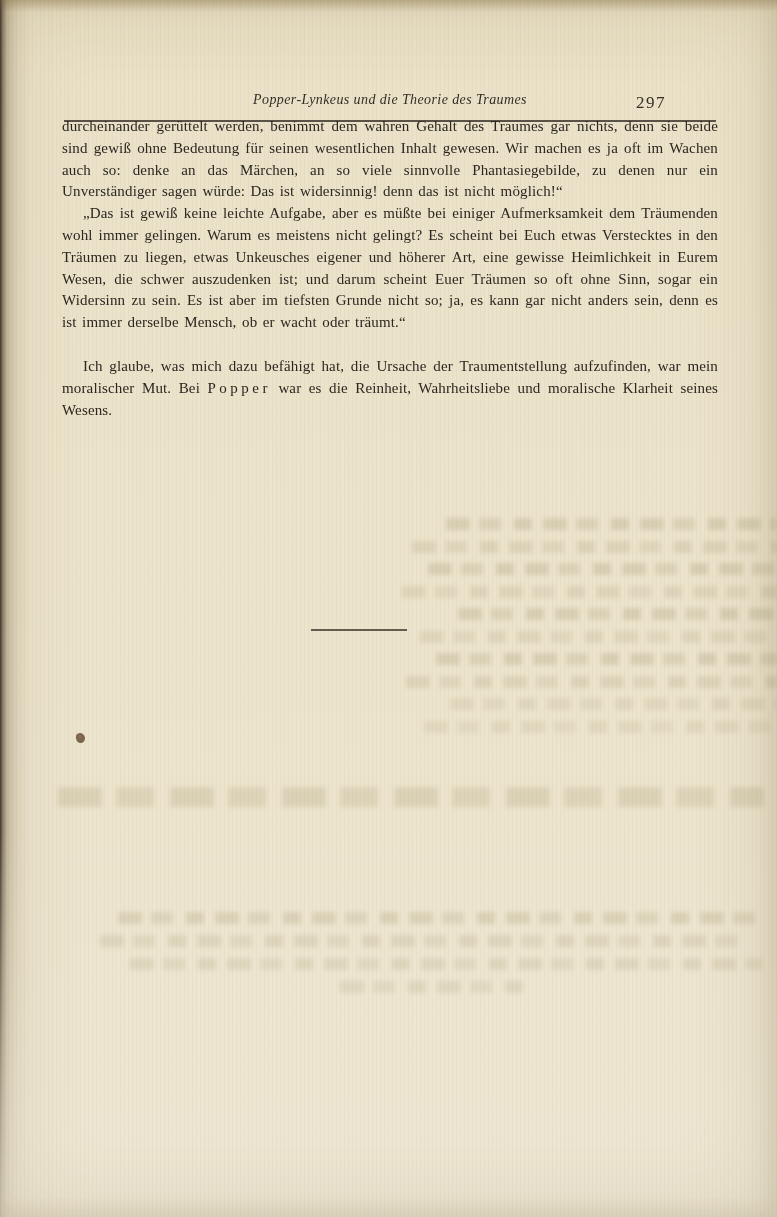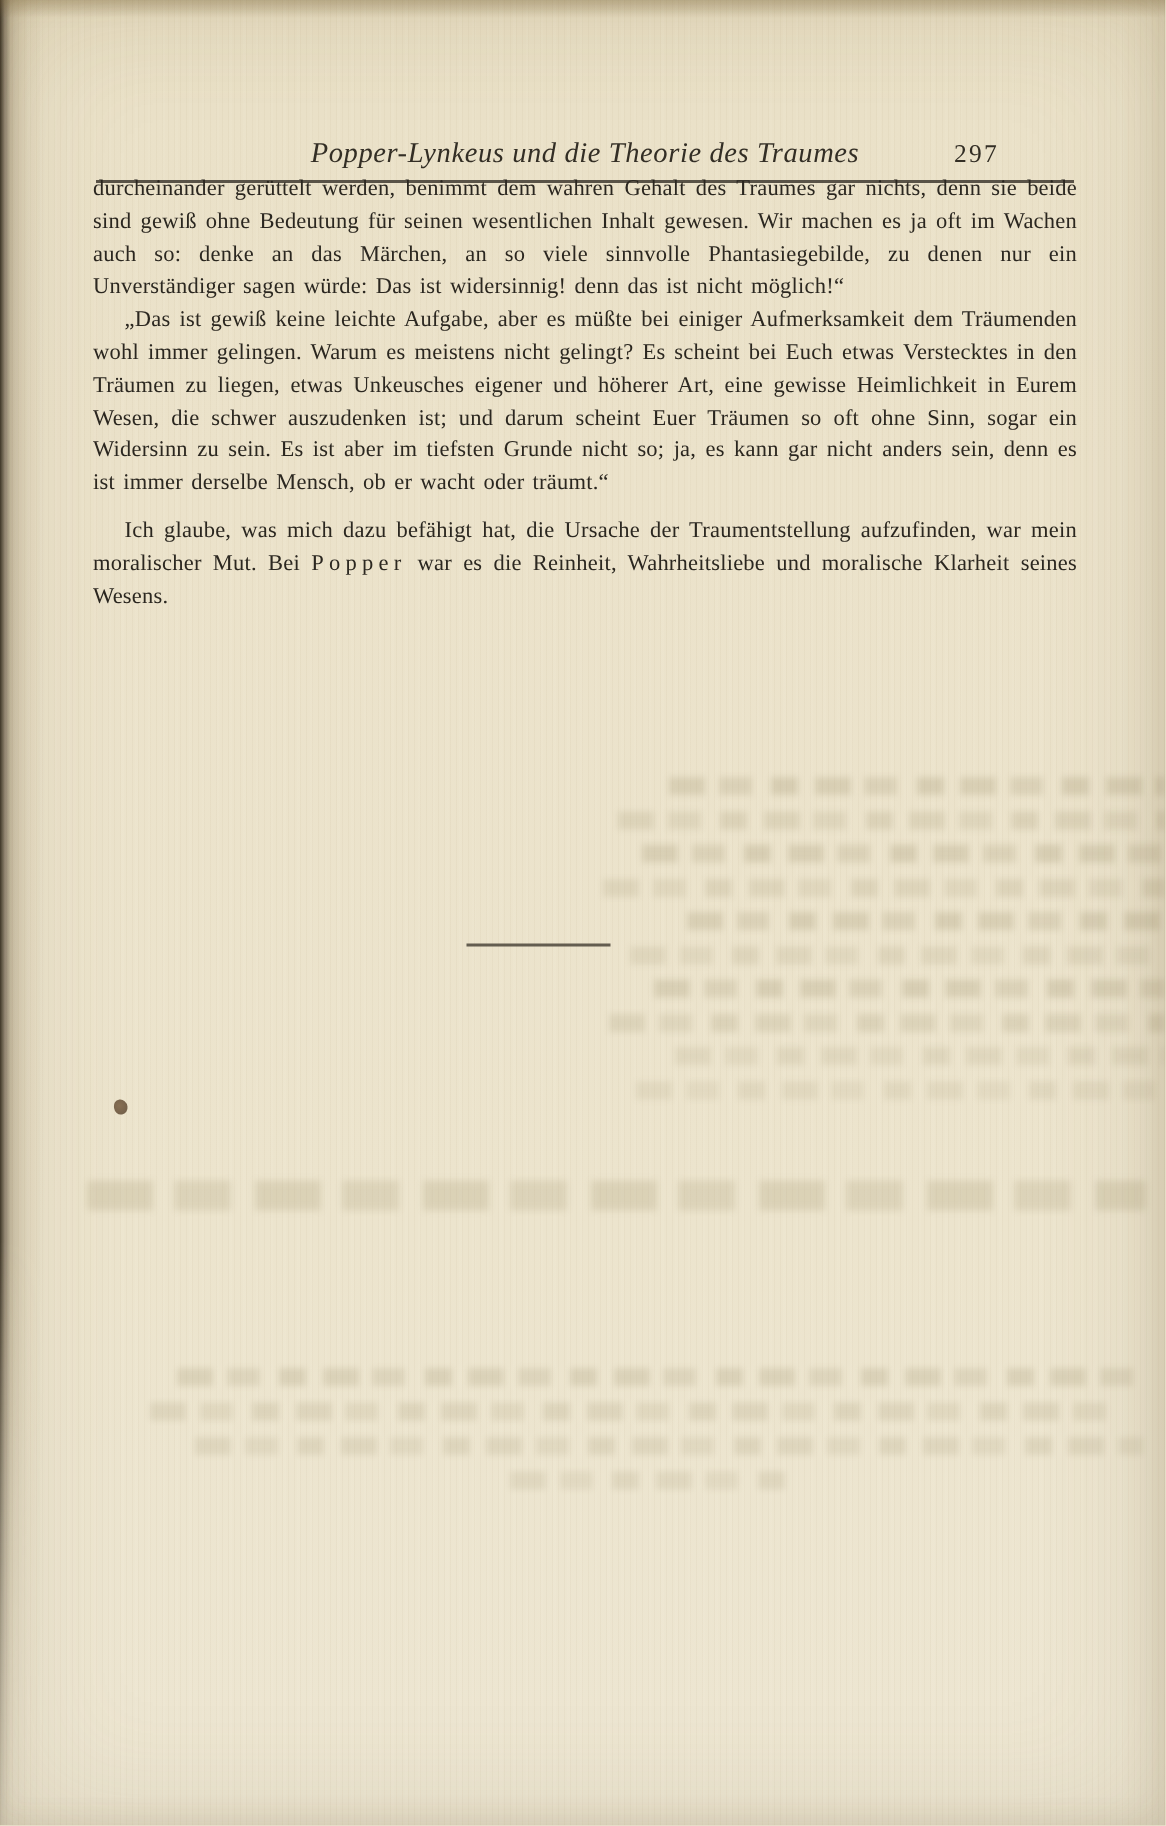--- a/index.html
+++ b/index.html
@@ -23,37 +23,37 @@
     background:linear-gradient(90deg, rgba(50,42,31,0.95) 0px, rgba(72,60,44,0.55) 3px, rgba(110,92,62,0.28) 7px, rgba(130,110,72,0.16) 13px, rgba(140,120,80,0.07) 20px, rgba(140,120,80,0) 30px);
     -webkit-mask-image:linear-gradient(180deg,#000 0%,#000 68%,rgba(0,0,0,0.4) 88%,rgba(0,0,0,0.12) 100%);
     mask-image:linear-gradient(180deg,#000 0%,#000 68%,rgba(0,0,0,0.4) 88%,rgba(0,0,0,0.12) 100%);
   }
   .edge-top{
     position:absolute;left:0;top:0;right:0;height:12px;pointer-events:none;
     background:linear-gradient(180deg, rgba(125,103,62,0.30), rgba(125,103,62,0));
   }
   .header-title{
     position:absolute;top:92px;left:64px;width:652px;text-align:center;
-    font-style:italic;font-size:19px;color:#332e25;letter-spacing:0.4px;white-space:nowrap;
+    font-style:italic;font-size:14px;color:#332e25;letter-spacing:0.4px;white-space:nowrap;
   }
   .page-number{
     position:absolute;top:93px;left:636px;font-size:17px;color:#332e25;letter-spacing:1.5px;
   }
   .header-rule{
     position:absolute;top:120px;left:64px;width:652px;height:1.6px;
     background:#3f3930;opacity:.85;
   }
   .text-block{
     position:absolute;top:116px;left:62px;width:656px;
     font-size:15px;line-height:21.8px;color:#2b2720;
     text-align:justify;letter-spacing:0.15px;word-spacing:1.6px;
   }
   .text-block p{margin:0;}
   .text-block p.indent{text-indent:21px;}
-  .text-block p.spaced-above{margin-top:10px;}
+  .text-block p.spaced-above{margin-top:22px;}
   .sperr{letter-spacing:3.5px;}
   .divider{
     position:absolute;top:629px;left:311px;width:96px;height:1.5px;
     background:#4b453a;opacity:.85;
   }
   .ink-blot{
     position:absolute;left:76px;top:733px;width:9px;height:10px;
     border-radius:45% 55% 50% 50%;
     background:radial-gradient(circle at 40% 40%, #7d6347, #5f4c38);
     transform:rotate(-8deg);opacity:.9;

